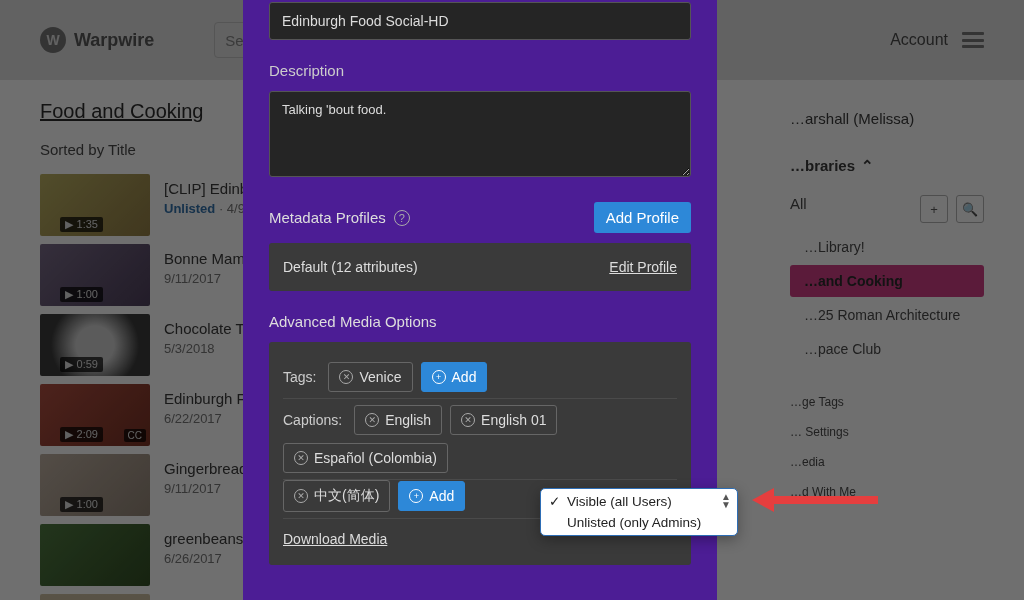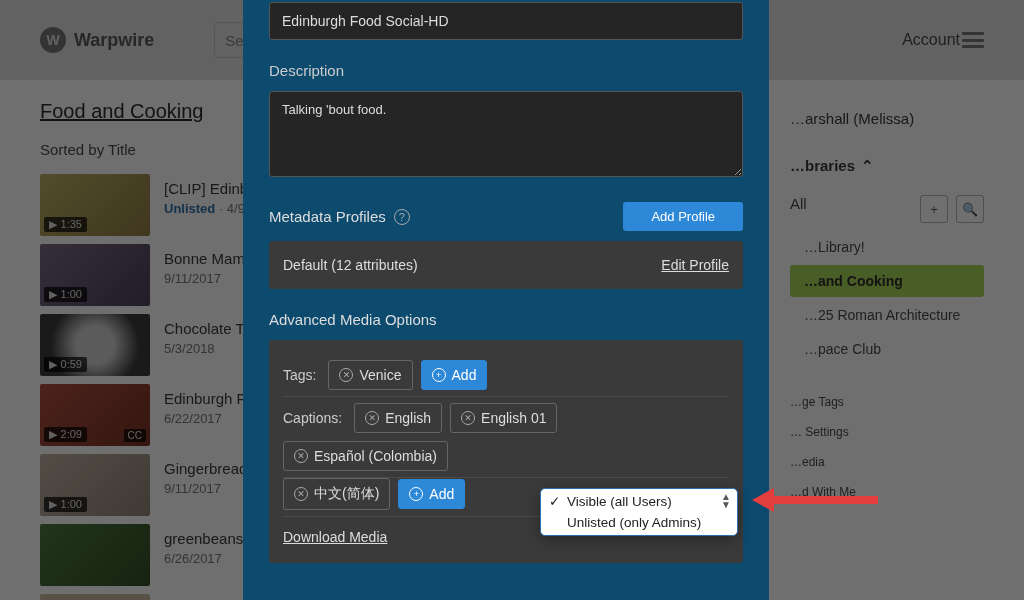--- a/index.html
+++ b/index.html
@@ -6,59 +6,59 @@
 body { width: 1024px; height: 600px; overflow: hidden; background: #f5f5f5; position: relative; }
 
 
 .bg { position: absolute; inset: 0; filter: brightness(0.85); }
 
 .topbar { height: 80px; display: flex; align-items: center; padding: 0 40px; background: #fff; }
 .logo { display: flex; align-items: center; gap: 8px; font-size: 18px; font-weight: 600; color: #666; margin-right: 60px; }
 .logo-icon { width: 26px; height: 26px; border-radius: 50%; background: #888; color: #fff; display: flex; align-items: center; justify-content: center; font-weight: 700; font-size: 14px; }
 .searchbar { flex: 0 0 180px; height: 36px; border: 1px solid #ddd; border-radius: 4px; padding: 0 10px; color: #999; display: flex; align-items: center; font-size: 15px; }
 .topbar-spacer { flex: 1; }
-.account { color: #555; font-size: 16px; margin-right: 2px; }
+.account { color: #555; font-size: 16px; margin-right: 14px; }
 .hamburger { width: 22px; height: 16px; display: flex; flex-direction: column; justify-content: space-between; }
 .hamburger span { height: 3px; background: #888; border-radius: 1px; }
 
 .main { display: flex; padding: 0 40px; height: calc(100% - 80px); }
 .left { flex: 0 0 420px; }
 .page-title { font-size: 20px; font-weight: 500; color: #333; text-decoration: underline; margin: 20px 0 18px; }
 .sorted { color: #555; font-size: 15px; margin-bottom: 16px; }
 .media-list { }
 .media-item { display: flex; gap: 14px; margin-bottom: 8px; }
 .thumb { width: 110px; height: 62px; background: #999; border-radius: 2px; position: relative; }
-.thumb-dur { position: absolute; left: 4px; bottom: 4px; background: rgba(0,0,0,0.7); color: #fff; font-size: 11px; padding: 1px 5px; border-radius: 2px; }
+.thumb-dur { position: absolute; left: 20px; bottom: 4px; background: rgba(0,0,0,0.7); color: #fff; font-size: 11px; padding: 1px 5px; border-radius: 2px; }
 .thumb-cc { position: absolute; right: 4px; bottom: 4px; background: rgba(0,0,0,0.7); color: #fff; font-size: 10px; padding: 1px 4px; border-radius: 2px; }
 .media-meta { padding-top: 6px; }
 .media-title { font-size: 15px; color: #444; margin-bottom: 4px; white-space: nowrap; overflow: hidden; }
 .media-sub { font-size: 13px; color: #888; }
 .unlisted { color: #3b82c4; font-weight: 600; }
 
 .right { flex: 1; padding-left: 330px; padding-top: 30px; }
 .user-name { color: #444; font-size: 15px; margin-bottom: 30px; }
 .libraries-head { color: #444; font-size: 15px; font-weight: 600; margin-bottom: 14px; display: flex; gap: 6px; }
 .lib-row { display: flex; align-items: flex-start; justify-content: space-between; padding: 6px 0; font-size: 15px; color: #555; }
 .lib-actions { display: flex; gap: 8px; }
 .lib-action { width: 28px; height: 28px; border: 1px solid #ccc; border-radius: 3px; display: flex; align-items: center; justify-content: center; font-size: 13px; color: #666; }
 .lib-item { padding: 8px 14px; font-size: 14px; color: #555; border-radius: 3px; margin: 2px 0; }
-.lib-item.active { background: #bef264; color: #333; font-weight: 600; }
+.lib-item.active { background: #ec4899; color: #333; font-weight: 600; }
 .section-divider { height: 20px; }
 .manage-item { padding: 8px 0; font-size: 12px; color: #555; }
 
 
 .overlay { position: absolute; inset: 0; background: rgba(0,0,0,0.55); }
-.modal { position: absolute; left: 243px; top: 0; width: 526px; height: 600px; background: #0c4a6e; color: #ddd; padding: 0 26px; font-size: 14px; overflow: hidden; }
+.modal { position: absolute; left: 243px; top: 0; width: 474px; height: 600px; background: #4c1d95; color: #ddd; padding: 0 26px; font-size: 14px; overflow: hidden; }
 .field-input { width: 100%; background: #252525; border: 1px solid #555; border-radius: 3px; padding: 10px 12px; color: #ddd; font-size: 14px; margin-bottom: 14px; }
 .field-label { color: #ccc; font-size: 15px; margin: 8px 0 12px; }
 .desc-area { width: 100%; height: 86px; background: #252525; border: 1px solid #555; border-radius: 3px; padding: 10px 12px; color: #ddd; font-size: 13px; resize: both; margin-bottom: 22px; }
 .section-row { display: flex; align-items: center; justify-content: space-between; margin-bottom: 10px; }
 .section-title { color: #ddd; font-size: 15px; display: flex; align-items: center; gap: 8px; }
 .help-icon { width: 16px; height: 16px; border: 1.5px solid #aaa; border-radius: 50%; display: flex; align-items: center; justify-content: center; font-size: 11px; color: #aaa; }
-.btn-primary { background: #2d88d8; color: #fff; border: none; border-radius: 3px; padding: 7px 28px; font-size: 13px; cursor: pointer; }
+.btn-primary { background: #2d88d8; color: #fff; border: none; border-radius: 3px; padding: 7px 12px; font-size: 15px; cursor: pointer; }
 .profile-box { background: #3a3a3a; border-radius: 3px; padding: 16px 14px; display: flex; justify-content: space-between; align-items: center; margin-bottom: 22px; }
 .link { text-decoration: underline; color: #ddd; cursor: pointer; }
 .adv-box { background: #3a3a3a; border-radius: 3px; padding: 14px; }
 .adv-row { display: flex; align-items: center; flex-wrap: wrap; gap: 8px; padding: 6px 0; border-bottom: 1px solid #4a4a4a; }
 .adv-row:last-of-type { border-bottom: none; }
 .adv-row.nolabel { padding-top: 0; }
 .adv-label { color: #ccc; margin-right: 4px; }
 .chip { display: inline-flex; align-items: center; gap: 6px; border: 1px solid #666; border-radius: 3px; padding: 6px 10px; color: #ddd; }
 .chip-x { width: 14px; height: 14px; border: 1.5px solid #aaa; border-radius: 50%; display: flex; align-items: center; justify-content: center; font-size: 9px; color: #aaa; }
 .chip-add { background: #2d88d8; border-color: #2d88d8; color: #fff; }

